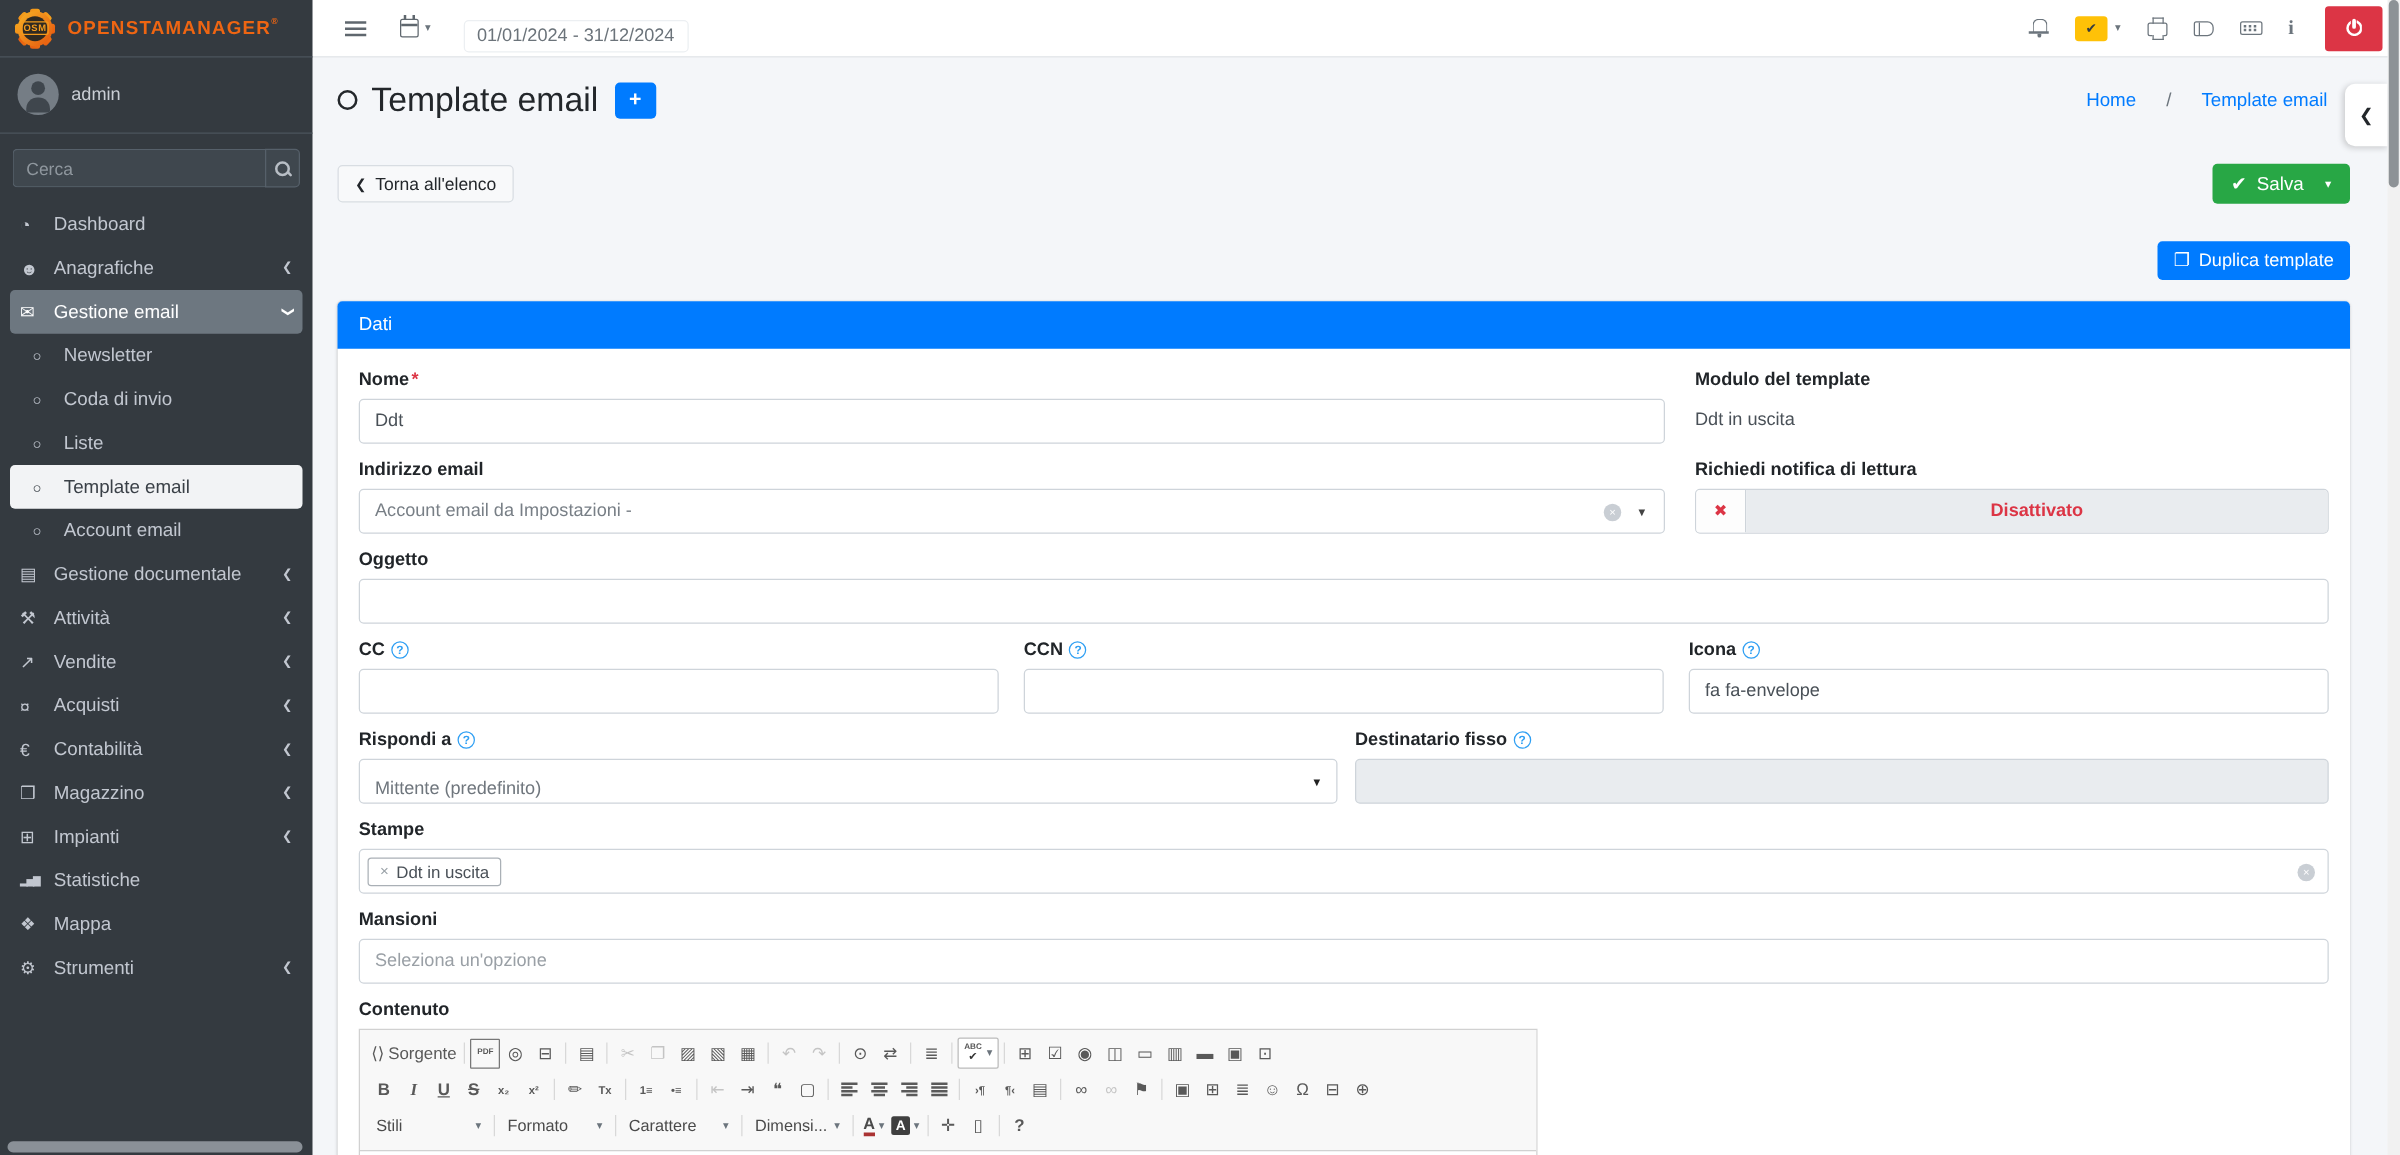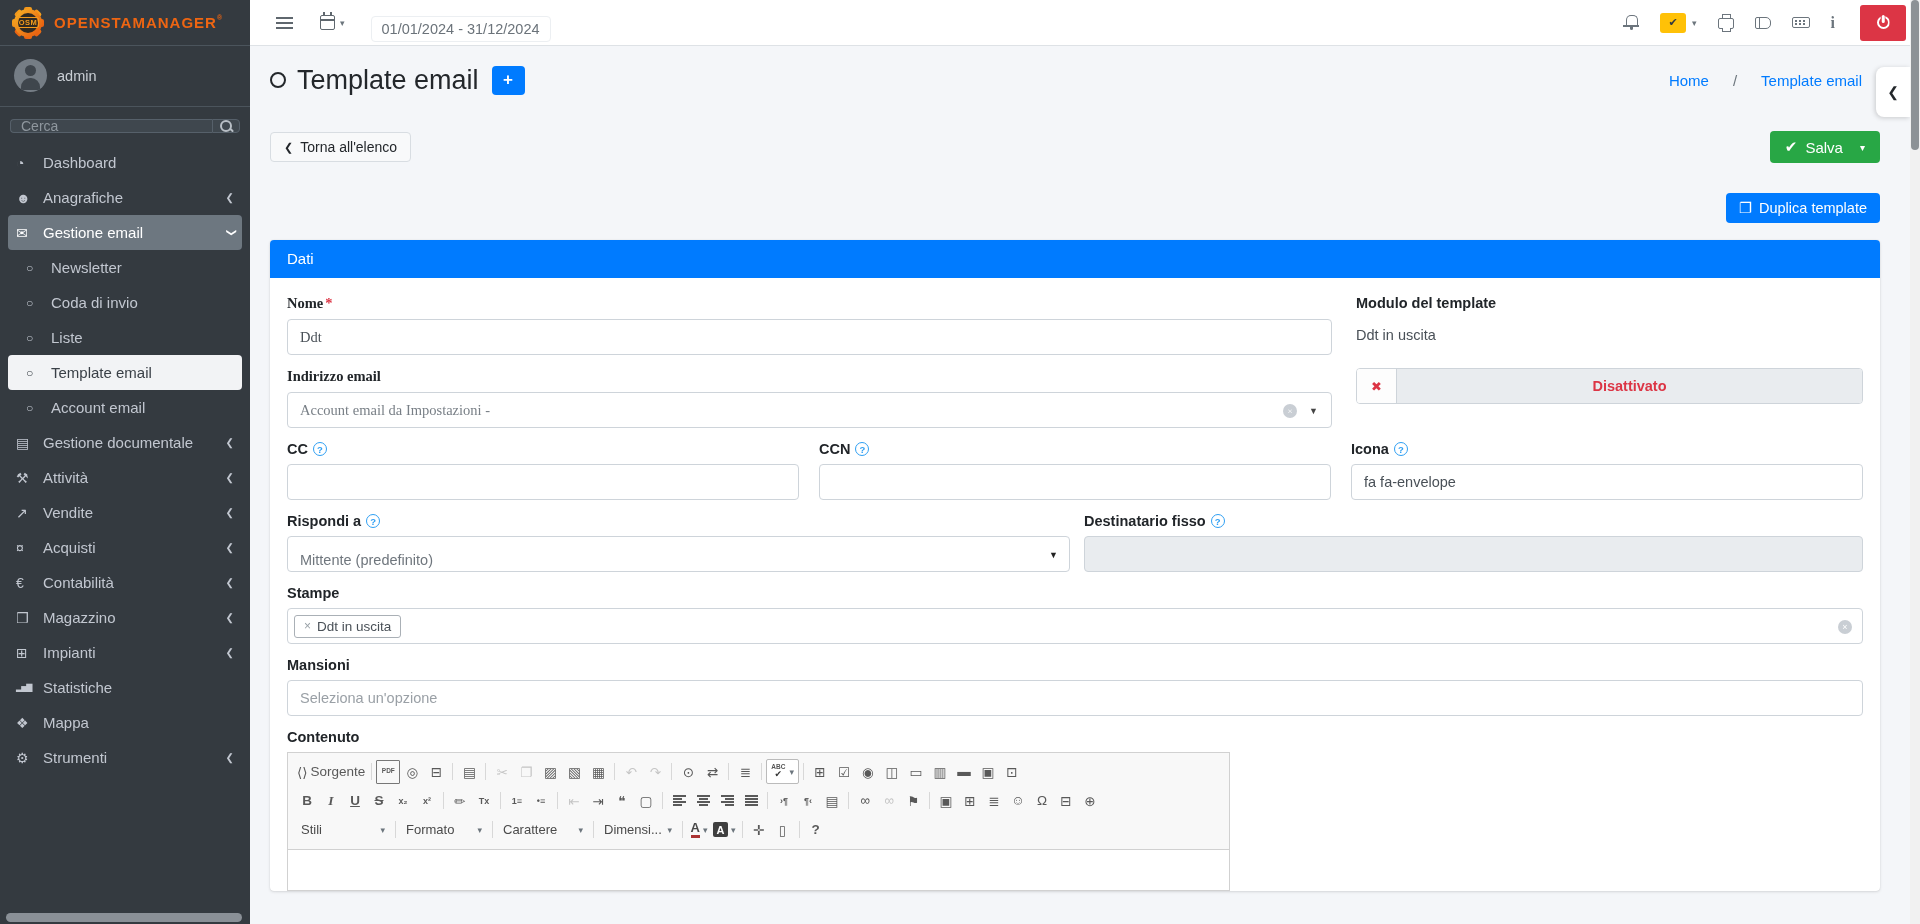--- a/index.html
+++ b/index.html
@@ -14,21 +14,21 @@
   .core { position:absolute; inset:4px; background:linear-gradient(135deg,#f8b325,#e4560f); border-radius:50%; }
   .hub { position:absolute; inset:8px; background:#2f2a22; border-radius:50%; display:flex; align-items:center; justify-content:center; }
   .hub b { font-size:7.5px; font-weight:700; color:#f29b1d; border:1px solid #f29b1d; border-radius:2px; padding:0 1px; letter-spacing:.5px; }
   .brand-name { color:#ee6512; font-weight:700; font-size:15px; letter-spacing:1px; text-transform:uppercase; white-space:nowrap; }
   .brand-reg { color:#ee6512; font-size:7px; vertical-align:top; }
   .user-panel { display:flex; align-items:center; gap:10px; padding:13px 14px 14px; border-bottom:1px solid #4b545c; }
   .avatar { width:33px; height:33px; border-radius:50%; background:#757d85; position:relative; overflow:hidden; flex:none; }
   .avatar::before { content:""; position:absolute; left:11px; top:6px; width:11px; height:11px; border-radius:50%; background:#3f464d; }
   .avatar::after { content:""; position:absolute; left:7px; top:19px; width:19px; height:12px; border-radius:9px 9px 0 0; background:#3f464d; }
   .user-name { color:#c9ced4; font-size:14.5px; }
-  .search-row { display:flex; margin:12px 10px 6px; height:14px; }
+  .search-row { display:flex; margin:12px 10px 6px; height:31px; }
   .search-input { flex:1; background:#3f474e; border:1px solid #56606a; border-right:none; border-radius:4px 0 0 4px; color:#c2c7d0; font-size:14px; padding:0 10px; outline:none; }
   .search-input::placeholder { color:#8f979e; }
   .search-btn { width:34px; background:#3f474e; border:1px solid #56606a; border-radius:0 4px 4px 0; display:flex; align-items:center; justify-content:center; cursor:pointer; }
   .mag { position:relative; width:14px; height:14px; }
   .mag::before { content:""; position:absolute; left:1px; top:1px; width:8px; height:8px; border:2px solid #b8bec5; border-radius:50%; }
   .mag::after { content:""; position:absolute; left:10px; top:10px; width:5px; height:2px; background:#b8bec5; transform:rotate(45deg); border-radius:1px; }
   #menu { padding:6px 8px 0; }
   .nav-item { display:flex; align-items:center; height:35px; padding:0 8px; border-radius:4px; color:#c2c7d0; font-size:15px; text-decoration:none; cursor:pointer; }
   .nav-icon { width:27px; font-size:14px; flex:none; }
   .nav-icon.tiny { font-size:8px; letter-spacing:-1px; }
@@ -84,21 +84,21 @@
   .back-btn { display:flex; align-items:center; gap:7px; background:#f8f9fa; border:1px solid #d8dde2; border-radius:4px; padding:6px 13px; font-size:14px; color:#23272b; cursor:pointer; }
   .back-btn .chev { font-size:11px; }
   .save-btn { margin-left:auto; display:flex; align-items:center; gap:8px; background:#28a745; border:none; border-radius:4px; padding:7px 15px; font-size:15px; color:#fff; cursor:pointer; }
   .save-btn .caret { font-size:10px; margin-left:9px; }
   .dup-row { display:flex; justify-content:flex-end; margin-top:30px; }
   .dup-btn { display:flex; align-items:center; gap:7px; background:#007bff; border:none; border-radius:4px; padding:7px 13px; font-size:14.5px; color:#fff; cursor:pointer; }
   .card { margin-top:17px; background:#fff; border-radius:4px; box-shadow:0 0 1px rgba(0,0,0,.15),0 1px 3px rgba(0,0,0,.12); }
   .card-header { height:38px; background:#007bff; border-radius:4px 4px 0 0; color:#fff; font-size:15px; line-height:38px; padding:0 17px; }
   .card-body { padding:17px 17px 0; }
   .frow { display:flex; gap:24px; margin-bottom:13px; }
-  .col-main { width:1045px; flex:none;font-family:Liberation Serif, serif; }
+  .col-main { width:1045px; flex:none; }
   .col-side { flex:1; }
   .col-third { flex:1; }
   .col-left2 { width:783px; flex:none; }
   .col-right2 { flex:1; }
   .flabel { display:flex; align-items:center; font-weight:700; font-size:14.5px; color:#212529; margin-bottom:7px; }
   .req { color:#dc3545; margin-left:2px; }
   .help { width:14px; height:14px; border:1.5px solid #2f9ff3; color:#2f9ff3; border-radius:50%; font-size:9.5px; font-weight:700; display:inline-flex; align-items:center; justify-content:center; margin-left:5px; }
   .tinput { width:100%; height:36px; border:1px solid #ced4da; border-radius:4px; padding:0 12px; font-size:14.5px; color:#495057; background:#fff; outline:none; font-family:inherit; }
   .tinput::placeholder { color:#9aa0a6; }
   .tinput:disabled { background:#e9ecef; }
@@ -348,27 +348,34 @@
           <div class="flabel">Indirizzo email</div>
           <div class="sel2">
             <span>Account email da Impostazioni -</span>
             <span class="clear-circ">
                 <span>×</span>
               </span>
             <span class="sel-caret">▼</span>
           </div>
         </div>
         <div class="col-side">
+          <div class="flabel">Richiedi notifica di lettura</div>
           <div class="toggle">
             <span class="xcell">✖</span>
             <span class="offlab">Disattivato</span>
           </div>
         </div>
       </div>
 
+      <div class="frow">
+        <div style="flex:1">
+          <div class="flabel">Oggetto</div>
+          <input class="tinput" value="" style="">
+        </div>
+      </div>
 
       <div class="frow" style="gap:20px">
         <div class="col-third">
           <div class="flabel">
               <span>CC</span>
               <span class="help">?</span>
             </div>
           <input class="tinput" value="" style="">
         </div>
         <div class="col-third">

